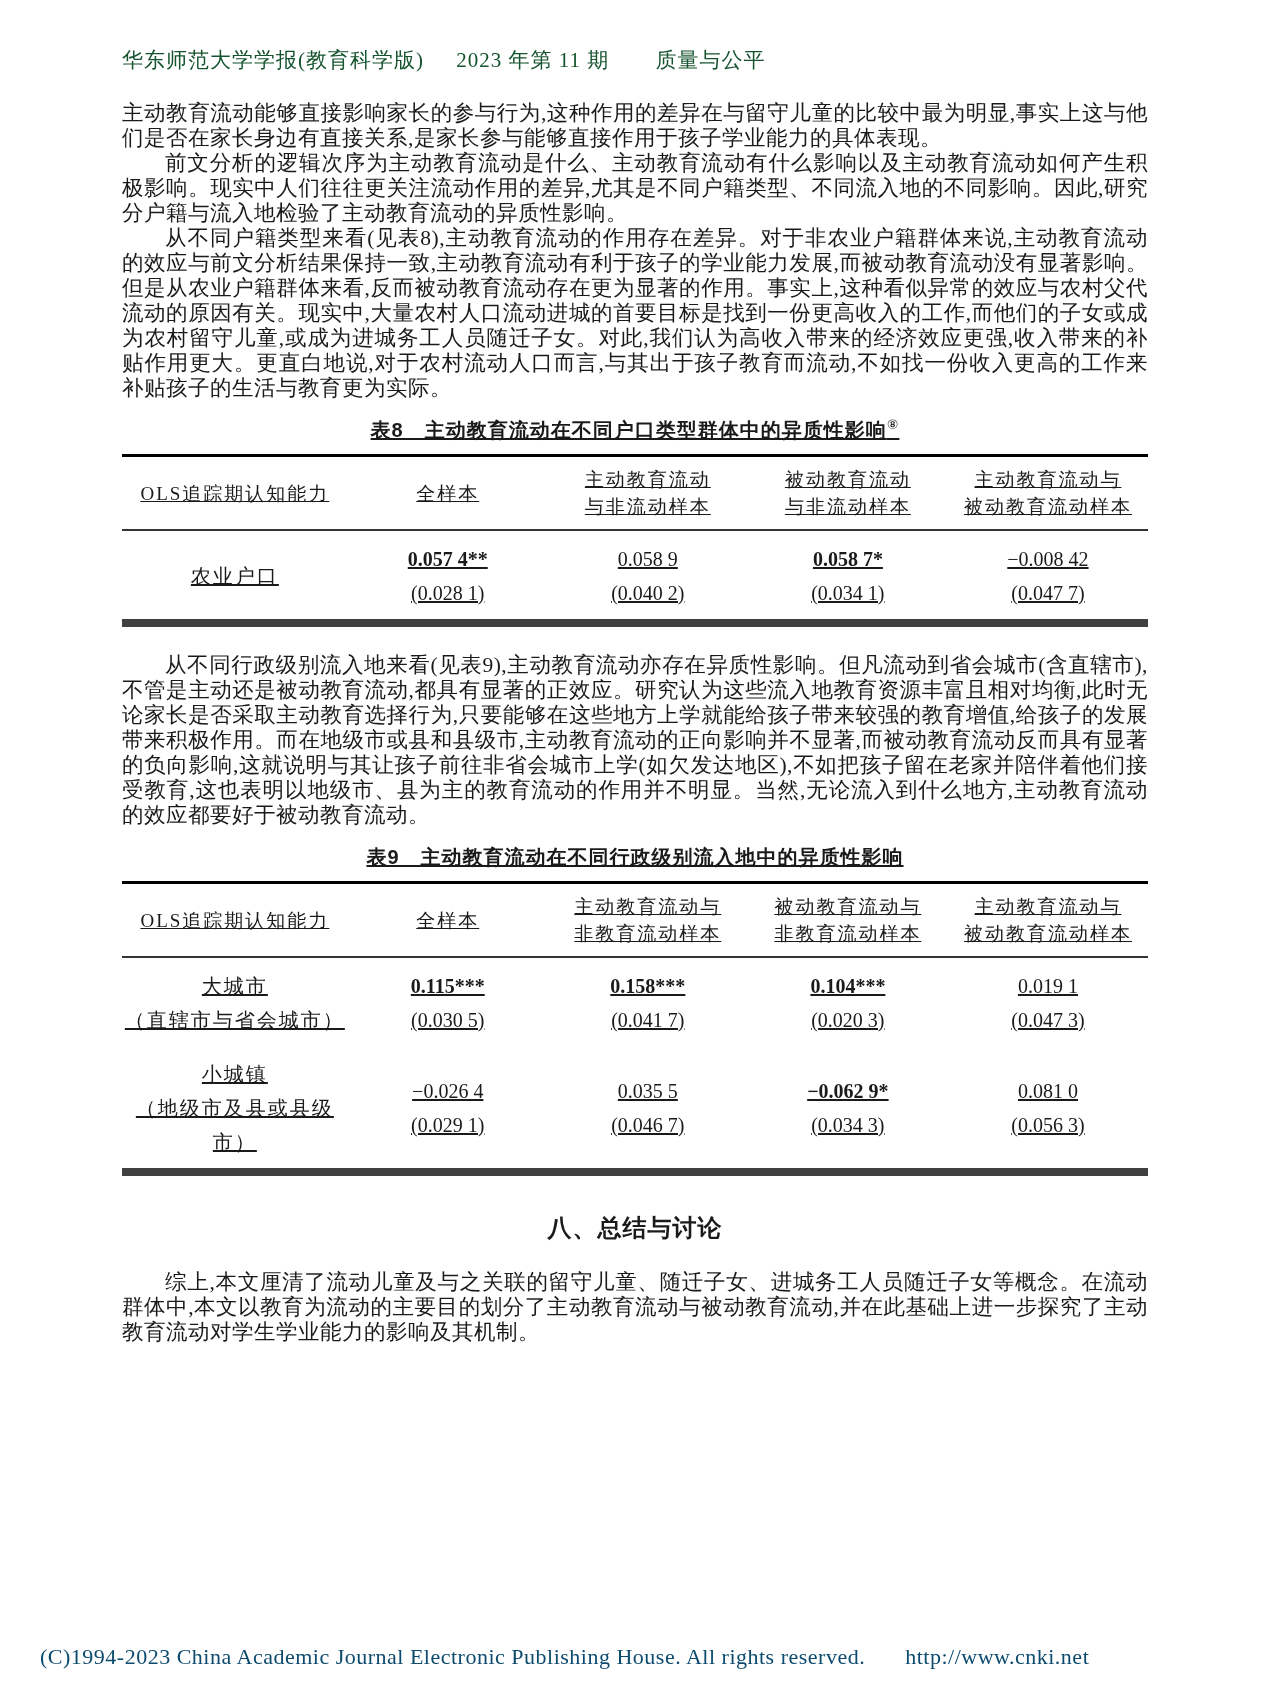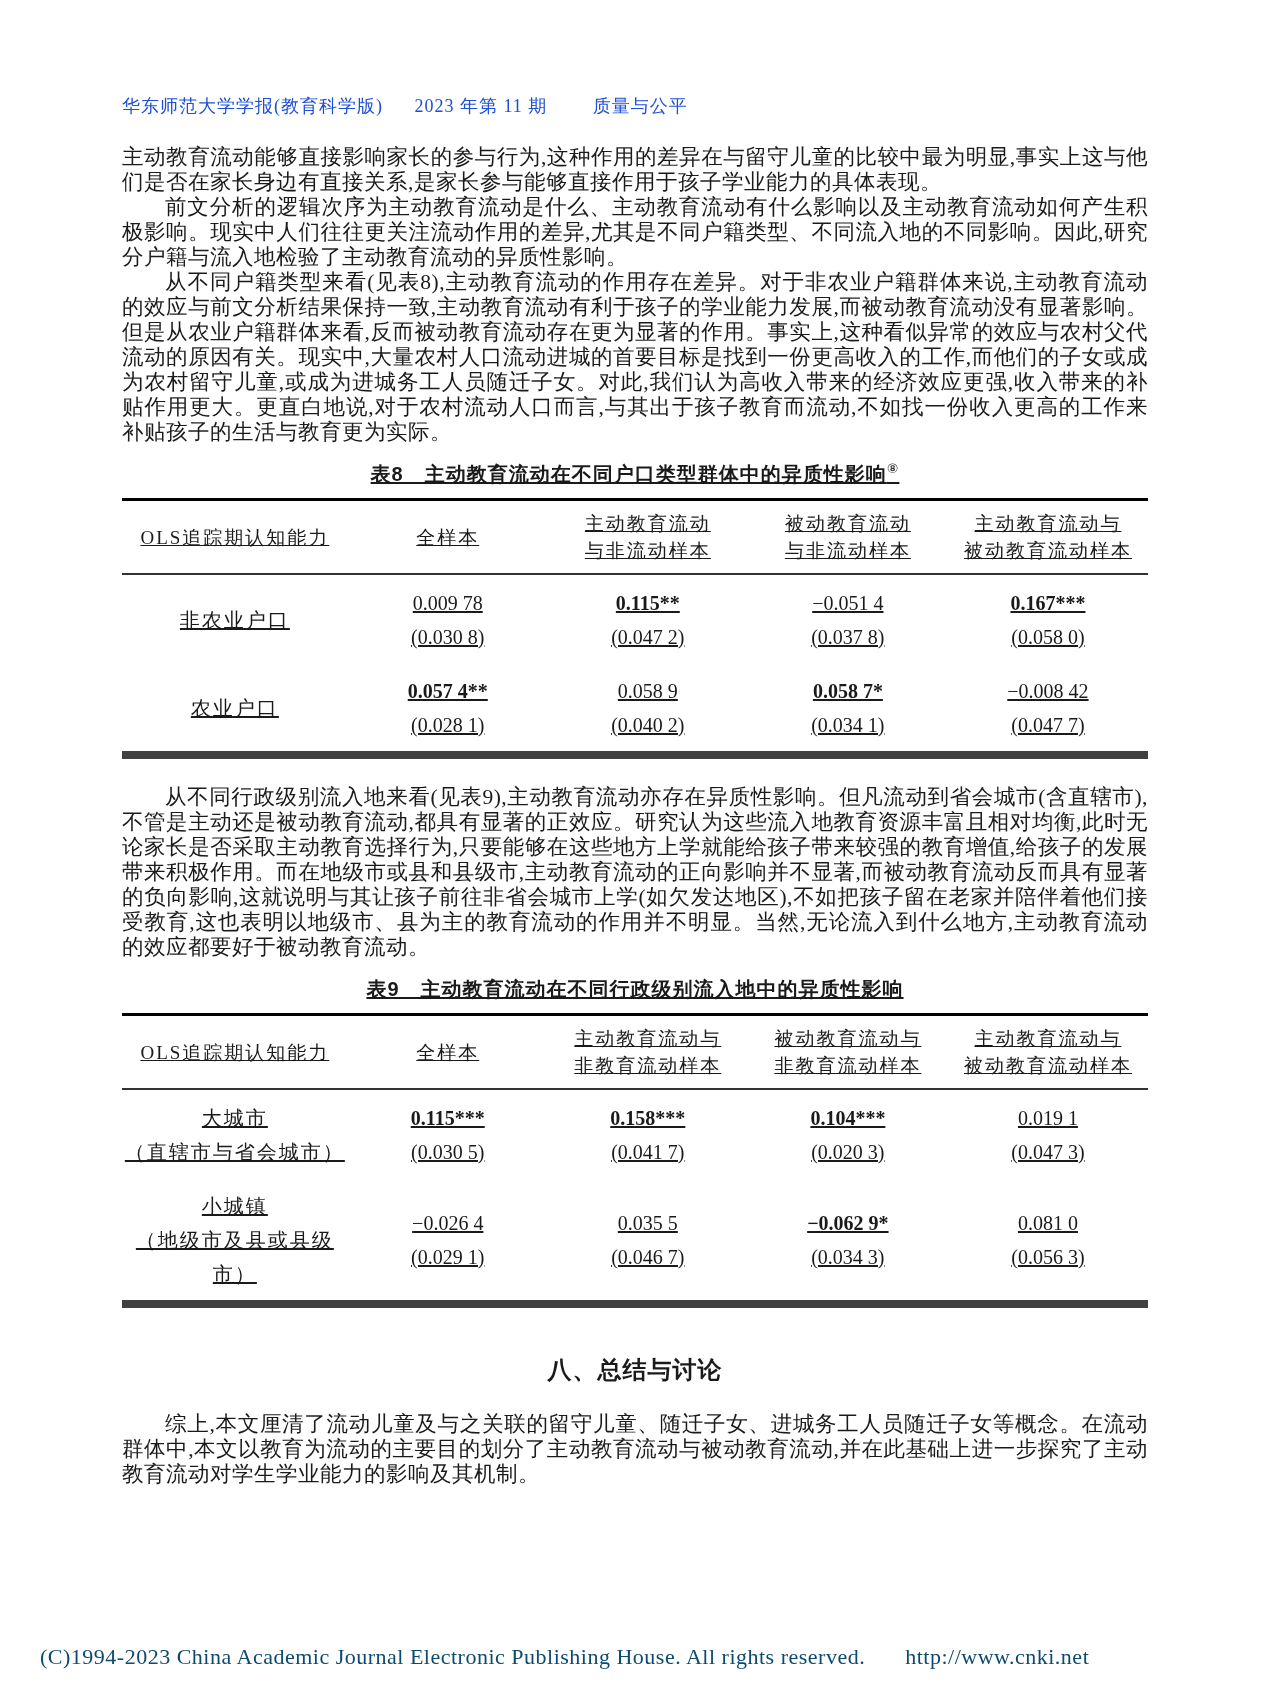--- a/index.html
+++ b/index.html
@@ -13,24 +13,24 @@
     font-family: "Liberation Serif", "DejaVu Serif", serif;
     color: #1a1a1a;
   }
   .content {
     position: absolute;
     left: 122px;
     width: 1026px;
     top: 0;
   }
   .page-header {
-    padding-top: 94px;
-    font-size: 18px;
+    padding-top: 46px;
+    font-size: 21px;
     letter-spacing: 1px;
-    color: #1d4ed8;
+    color: #14532d;
   }
   .page-header .hdr-issue { margin-left: 26px; }
   .page-header .hdr-col   { margin-left: 40px; }
   p.body-text {
     font-size: 21.5px;
     line-height: 25px;
     text-align: justify;
     text-justify: inter-ideograph;
     letter-spacing: 0.5px;
   }
@@ -38,21 +38,21 @@
   .p-intro { margin-top: 27px; }
   h2.sec-title {
     font-family: "Liberation Sans", "DejaVu Sans", sans-serif;
     font-weight: bold;
     font-size: 24px;
     text-align: center;
     letter-spacing: 1px;
     margin-top: 23px;
     margin-bottom: 16px;
   }
-  h2.sec8 { margin-top: 46px; margin-bottom: 26px; }
+  h2.sec8 { margin-top: 36px; margin-bottom: 26px; }
   .tbl-block { margin-top: 16px; margin-bottom: 26px; text-decoration: underline; }
   .tbl-title {
     font-family: "Liberation Sans", "DejaVu Sans", sans-serif;
     font-weight: bold;
     font-size: 20px;
     text-align: center;
     letter-spacing: 1px;
     margin-bottom: 10px;
   }
   .tbl-title sup { font-size: 13px; font-weight: normal; }
@@ -138,39 +138,20 @@
               <div>与非流动样本</div>
             </th>
             <th>
               <div>主动教育流动与</div>
               <div>被动教育流动样本</div>
             </th>
           </tr>
         </thead>
         <tbody>
           <tr>
-            <td class="rowlabel">非农业户口</td>
-            <td>
-              <div class="coef">0.009 78</div>
-              <div class="se">(0.030 8)</div>
-            </td>
-            <td>
-              <div class="coef b">0.115**</div>
-              <div class="se">(0.047 2)</div>
-            </td>
-            <td>
-              <div class="coef">−0.051 4</div>
-              <div class="se">(0.037 8)</div>
-            </td>
-            <td>
-              <div class="coef b">0.167***</div>
-              <div class="se">(0.058 0)</div>
-            </td>
-          </tr>
-          <tr>
             <td class="rowlabel">农业户口</td>
             <td>
               <div class="coef b">0.057 4**</div>
               <div class="se">(0.028 1)</div>
             </td>
             <td>
               <div class="coef">0.058 9</div>
               <div class="se">(0.040 2)</div>
             </td>
             <td>

